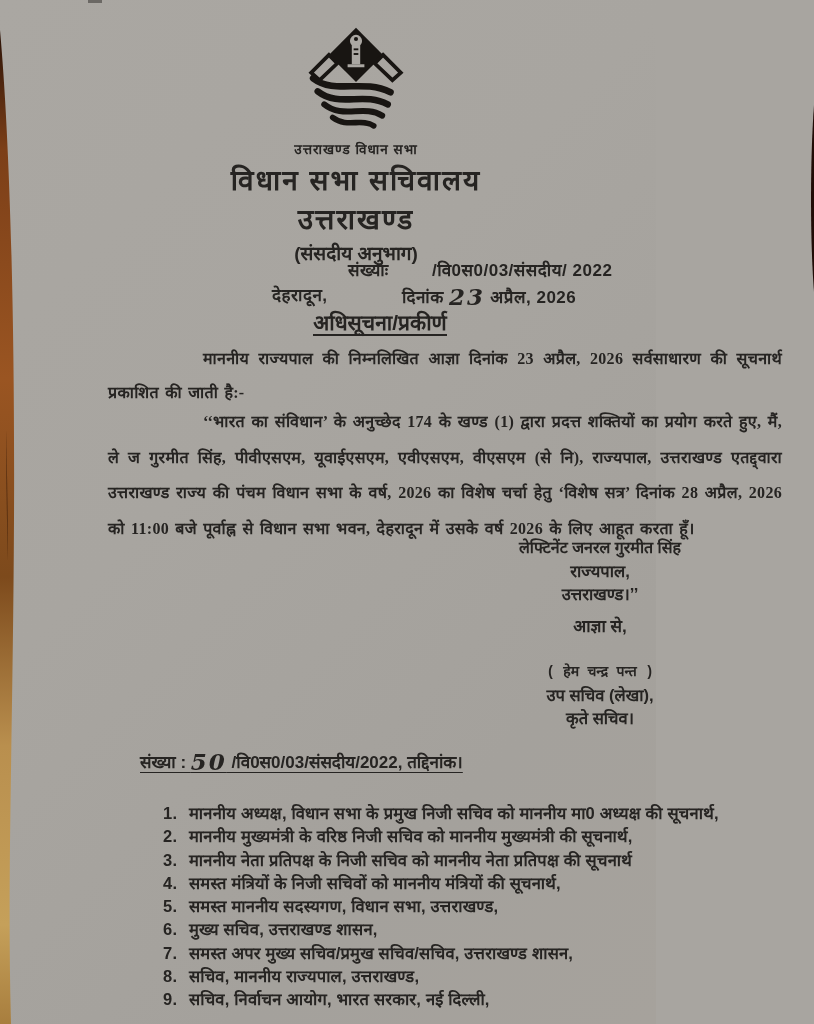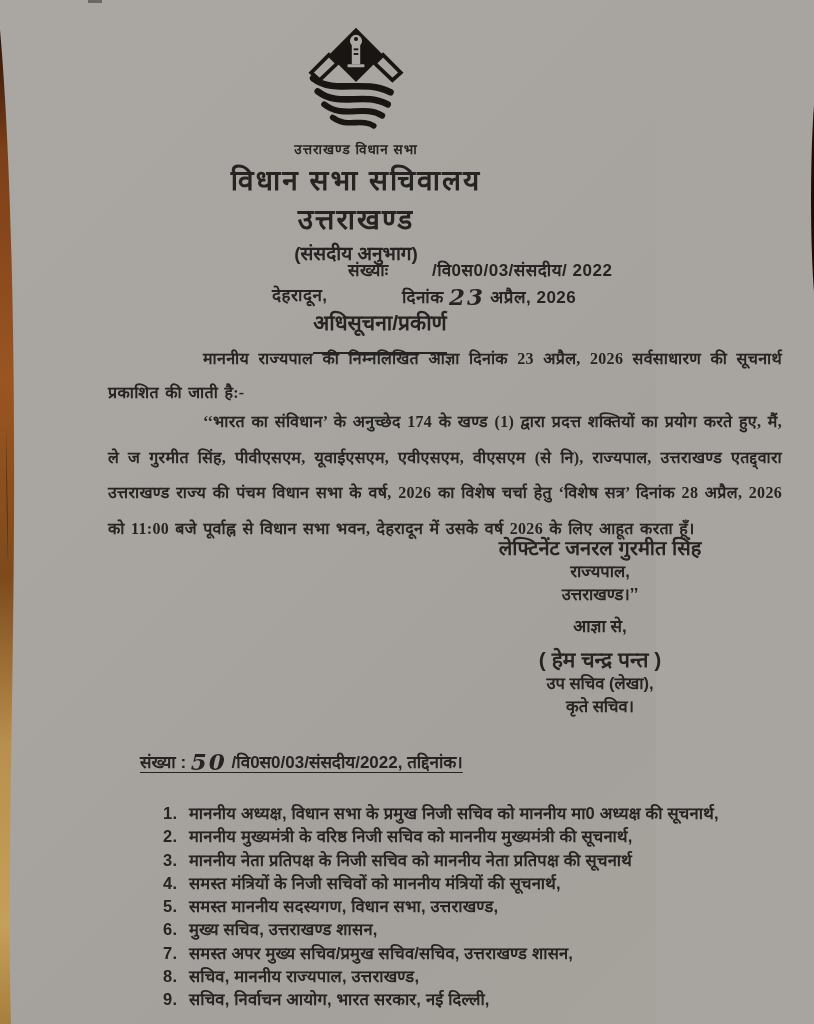--- a/index.html
+++ b/index.html
@@ -31,36 +31,36 @@
   #ref-place{top:283px;left:272px;}
   #ref-date{top:283px;left:402px;}
   .handwritten{
     font-family:"DejaVu Serif",serif;font-style:italic;font-weight:700;
     font-size:23px;line-height:1;letter-spacing:2px;position:relative;top:2px;
   }
   #notice-heading{
     top:308px;left:0;width:100%;text-align:center;transform:translateX(52px);
     font-size:21px;font-weight:700;
   }
-  #notice-heading span{border-bottom:2.5px solid #262422;padding-bottom:18px;}
+  #notice-heading span{border-bottom:2.5px solid #262422;padding-bottom:0;}
   
   .para{
     position:absolute;left:108px;width:674px;
     font-size:16px;font-weight:600;text-align:justify;
     letter-spacing:0.3px;word-spacing:2px;font-family:Liberation Serif, serif;
   }
   #para1{top:342px;line-height:34px;text-indent:95px;}
   #para2{top:404px;line-height:35.5px;text-indent:95px;}
   
   #sig{position:absolute;top:536px;left:420px;width:360px;text-align:center;font-weight:600;}
-  #sig .name{font-size:20px;font-weight:700;line-height:24px;}
+  #sig .name{font-size:16px;font-weight:700;line-height:24px;}
   #sig .line{font-size:16.5px;line-height:23px;}
   #sig .byorder{margin-top:9px;font-size:17px;line-height:23px;}
   #sig .sd{font-size:17px;font-weight:700;line-height:23px;}
-  #sig .officer-name{margin-top:10px;font-size:21px;font-weight:700;line-height:24px;}
+  #sig .officer-name{margin-top:22px;font-size:14px;font-weight:700;line-height:24px;font-family:Liberation Mono, monospace;}
   
   #copy-ref{top:748px;left:140px;font-size:17px;font-weight:600;}
   #copy-ref .u{text-decoration:underline;text-underline-offset:4px;}
   #copy-heading{top:776px;left:140px;font-size:17.5px;font-weight:700;letter-spacing:0.3px;}
   #recipients{position:absolute;top:802px;left:163px;width:620px;}
   .li{display:flex;font-size:16.5px;font-weight:600;line-height:23.3px;letter-spacing:0.2px;}
   .li .num{width:26px;flex:0 0 26px;}
   .li .txt{flex:1;}
   svg{display:block;margin:0 auto;}
 </style>

